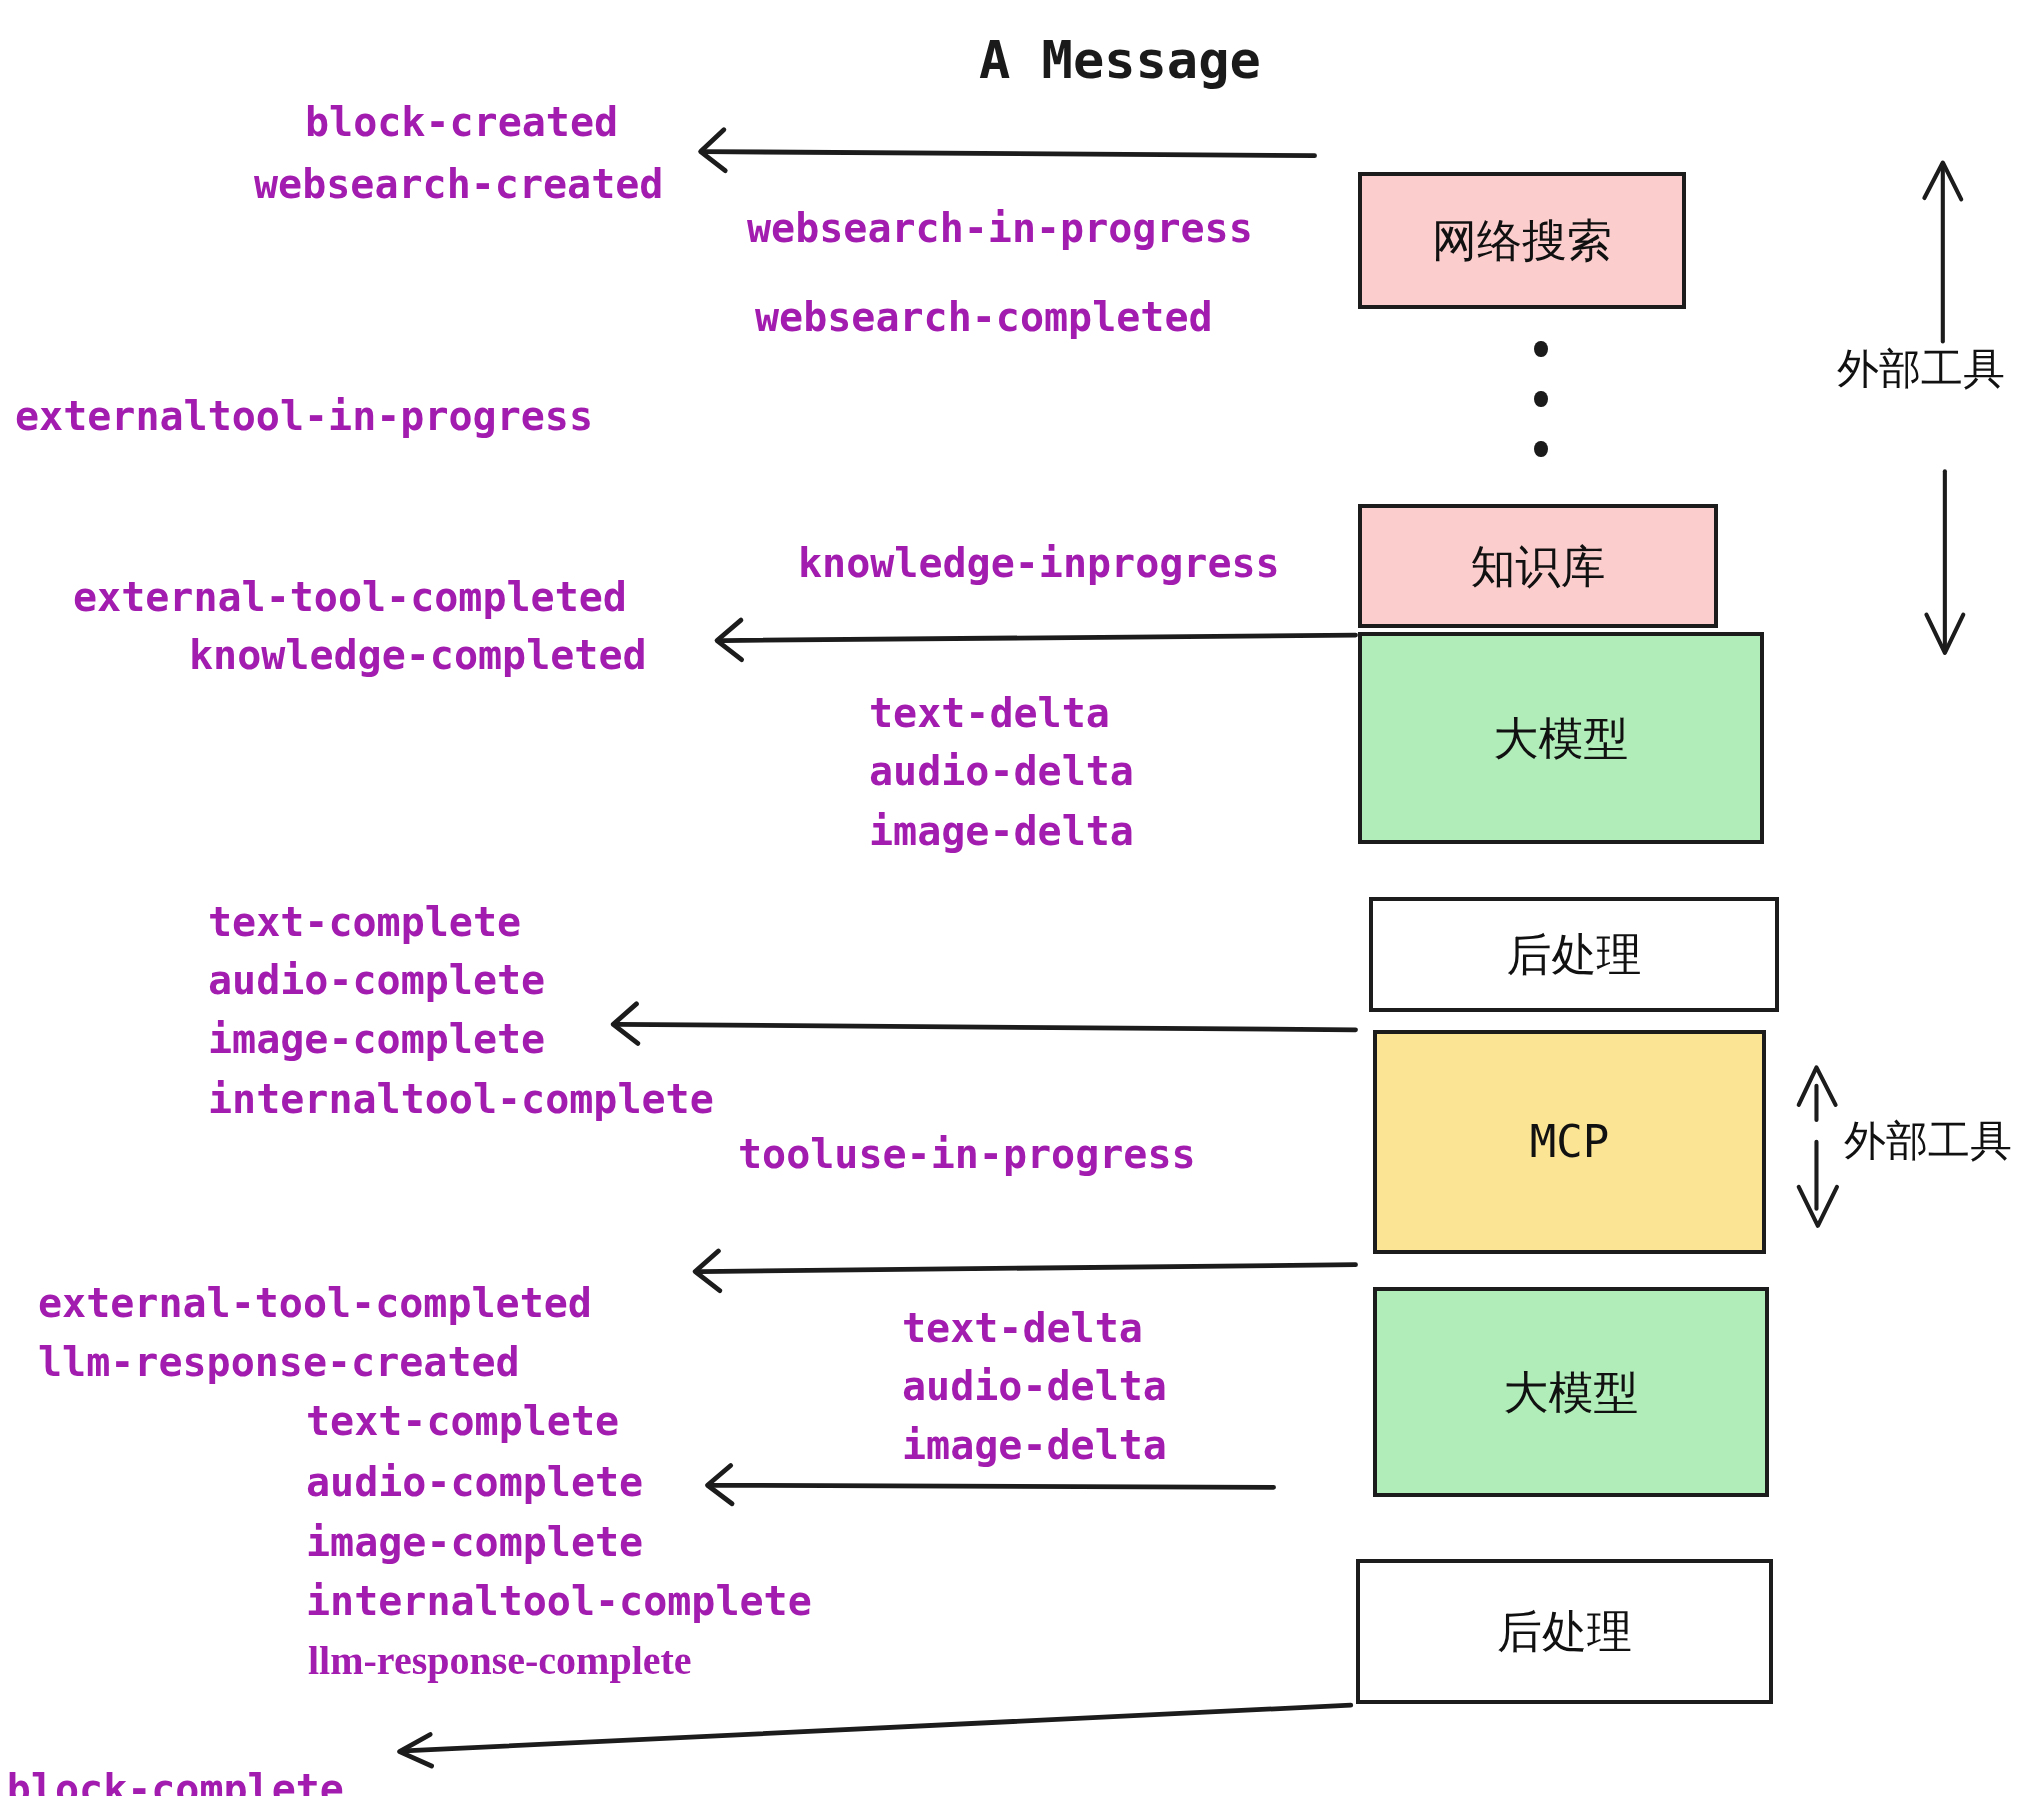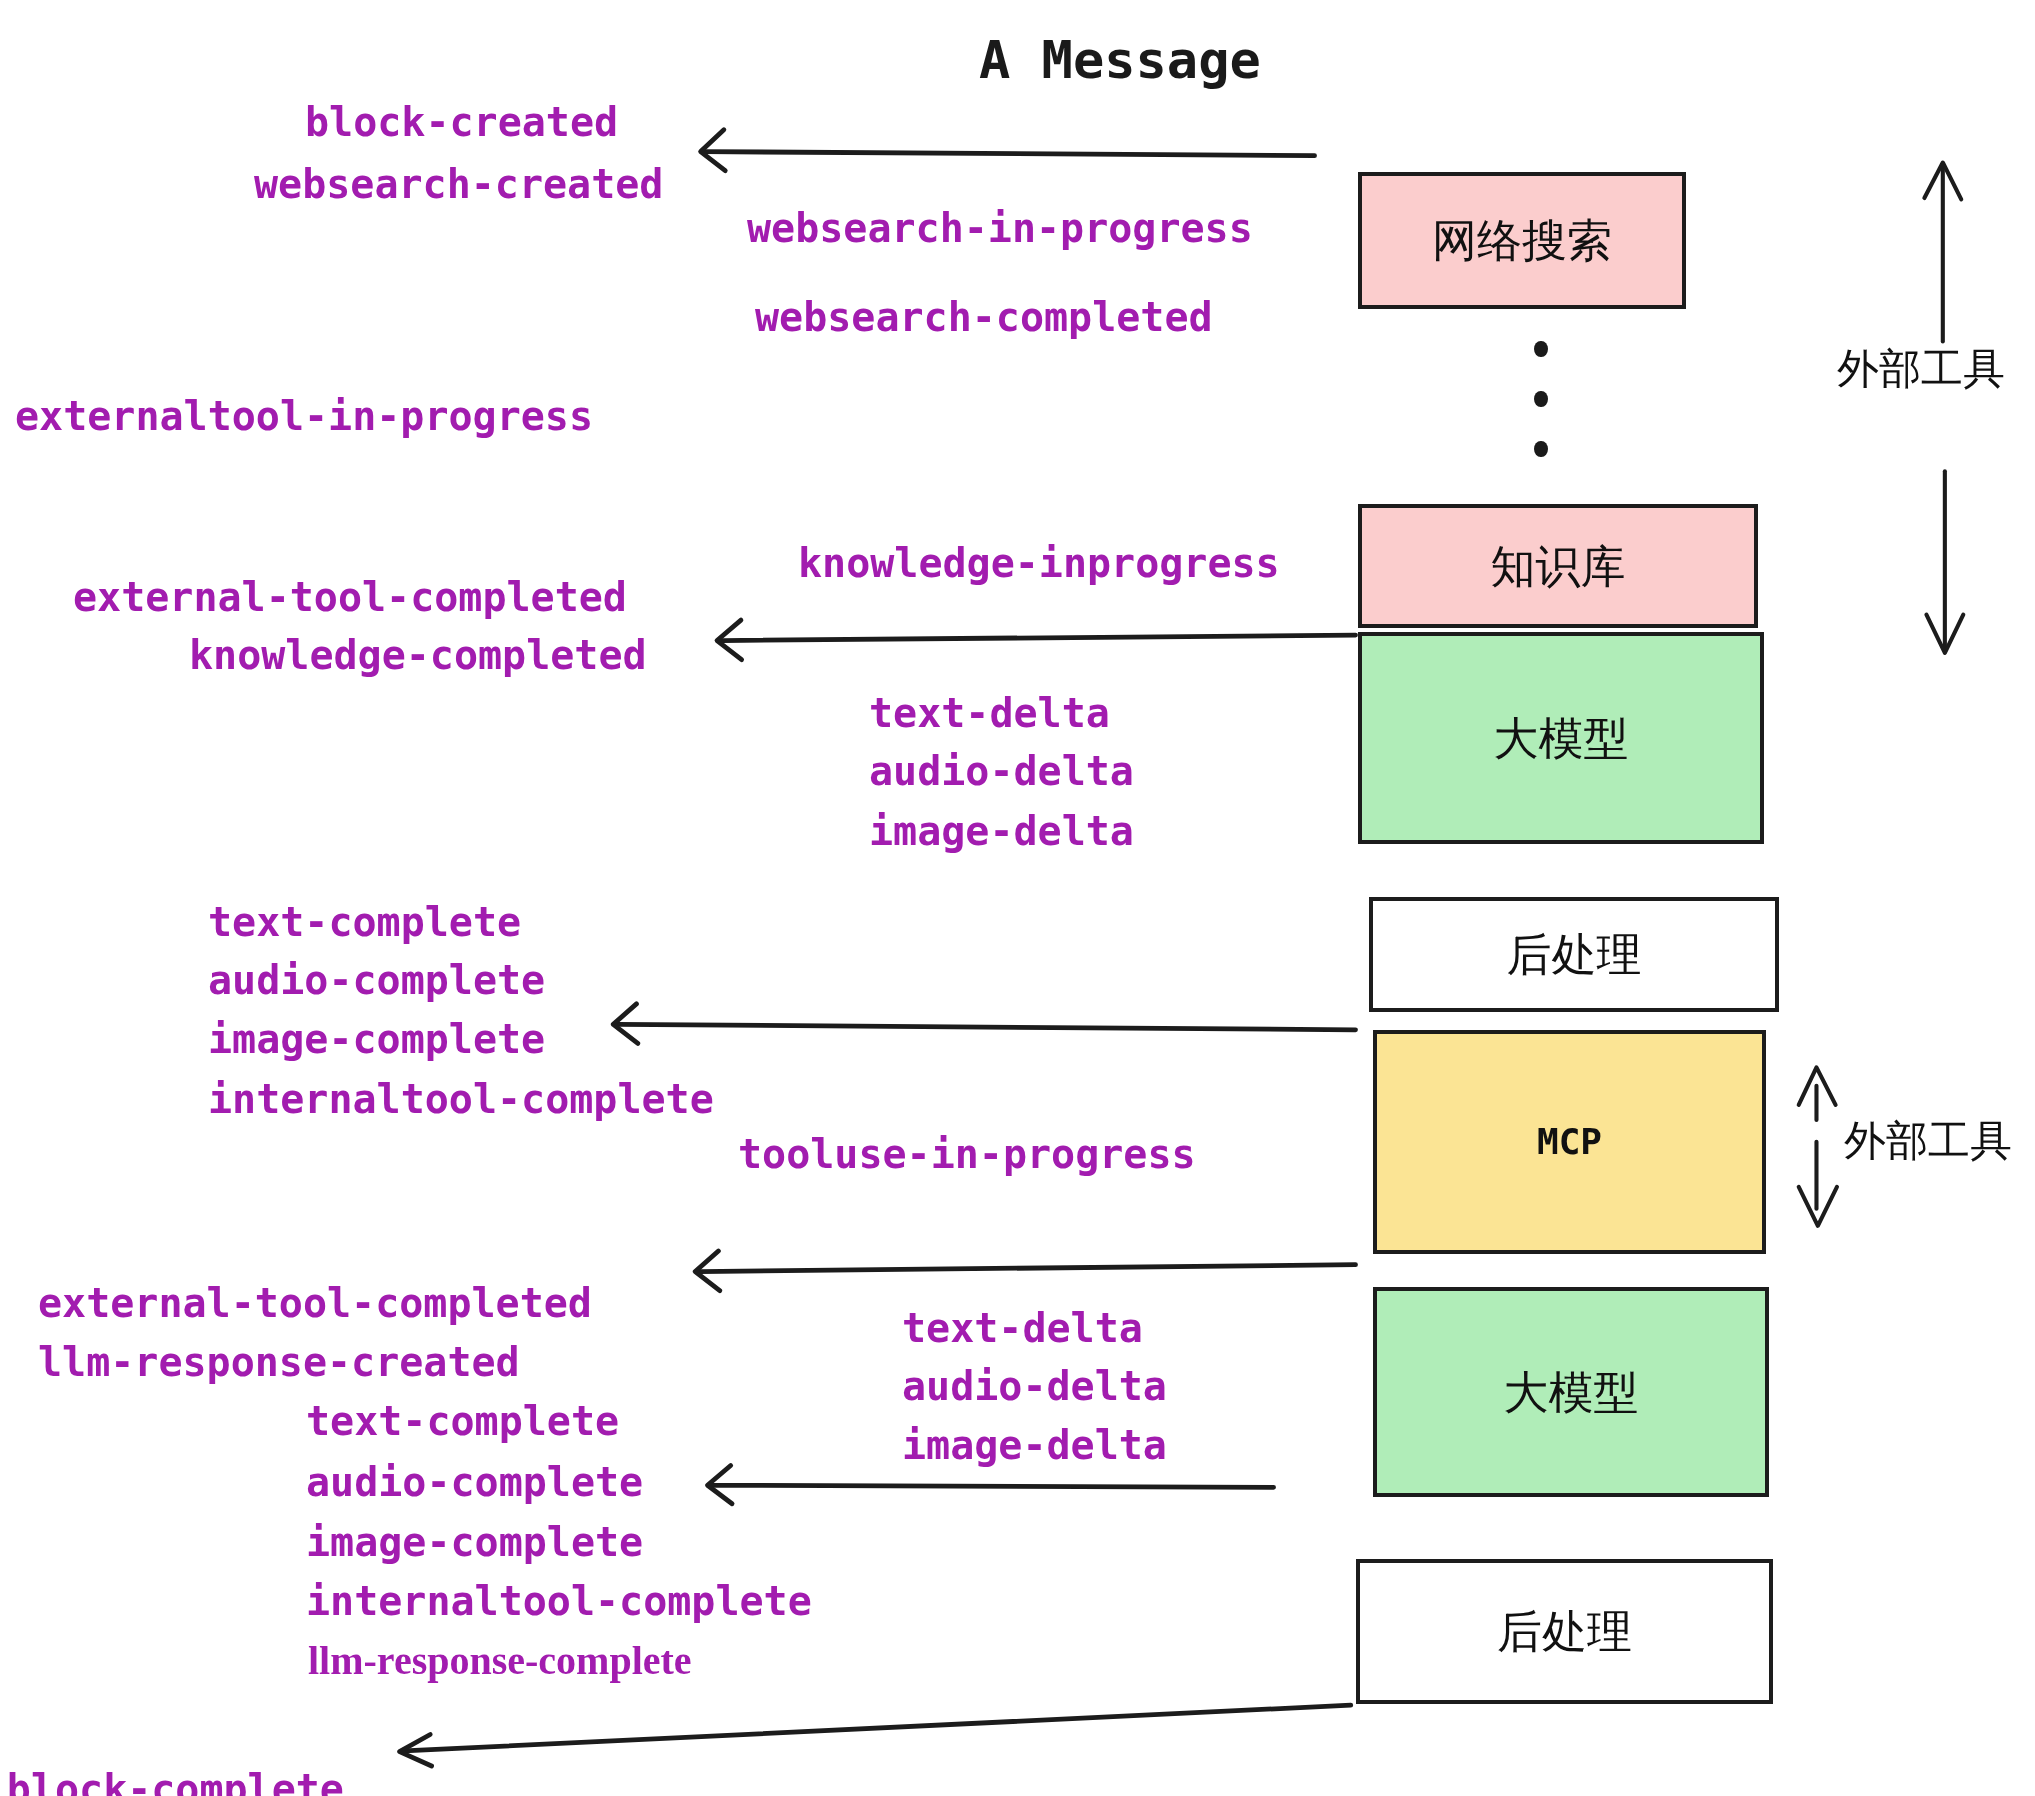--- a/index.html
+++ b/index.html
@@ -41,22 +41,22 @@
     color:#111111;
     line-height:1;
   }
   .box.cjk{
     font-family:"DejaVu Sans","Liberation Sans",sans-serif;
     font-size:45px;
     font-weight:400;
   }
   .box.latin{
     font-family:"DejaVu Sans Mono","Liberation Mono",monospace;
-    font-size:36px;
-    font-weight:700;
+    font-size:44px;
+    font-weight:400;
   }
   .dots{
     position:absolute;
     display:flex;
     flex-direction:column;
     align-items:center;
     justify-content:space-between;
   }
   .dots span{
     display:block;
@@ -117,21 +117,21 @@
   <div class="box cjk" style="left:1358px; top:172px;  width:328px; height:137px; background:#fbcdcd;">
     <span>网络搜索</span>
   </div>
 
   <div class="dots" style="left:1533px; top:341px; width:16.4px; height:116px;">
     <span></span>
       <span></span>
       <span></span>
   </div>
 
-  <div class="box cjk" style="left:1358px; top:504px;  width:400px; height:124px; background:#fbcdcd;">
+  <div class="box cjk" style="left:1358px; top:504px;  width:360px; height:124px; background:#fbcdcd;">
     <span>知识库</span>
   </div>
 
   <div class="box cjk" style="left:1358px; top:632px;  width:406px; height:212px; background:#b0edb8;">
     <span>大模型</span>
   </div>
 
   <div class="box cjk" style="left:1369px; top:897px; width:410px; height:115px; background:#ffffff;">
     <span>后处理</span>
   </div>

